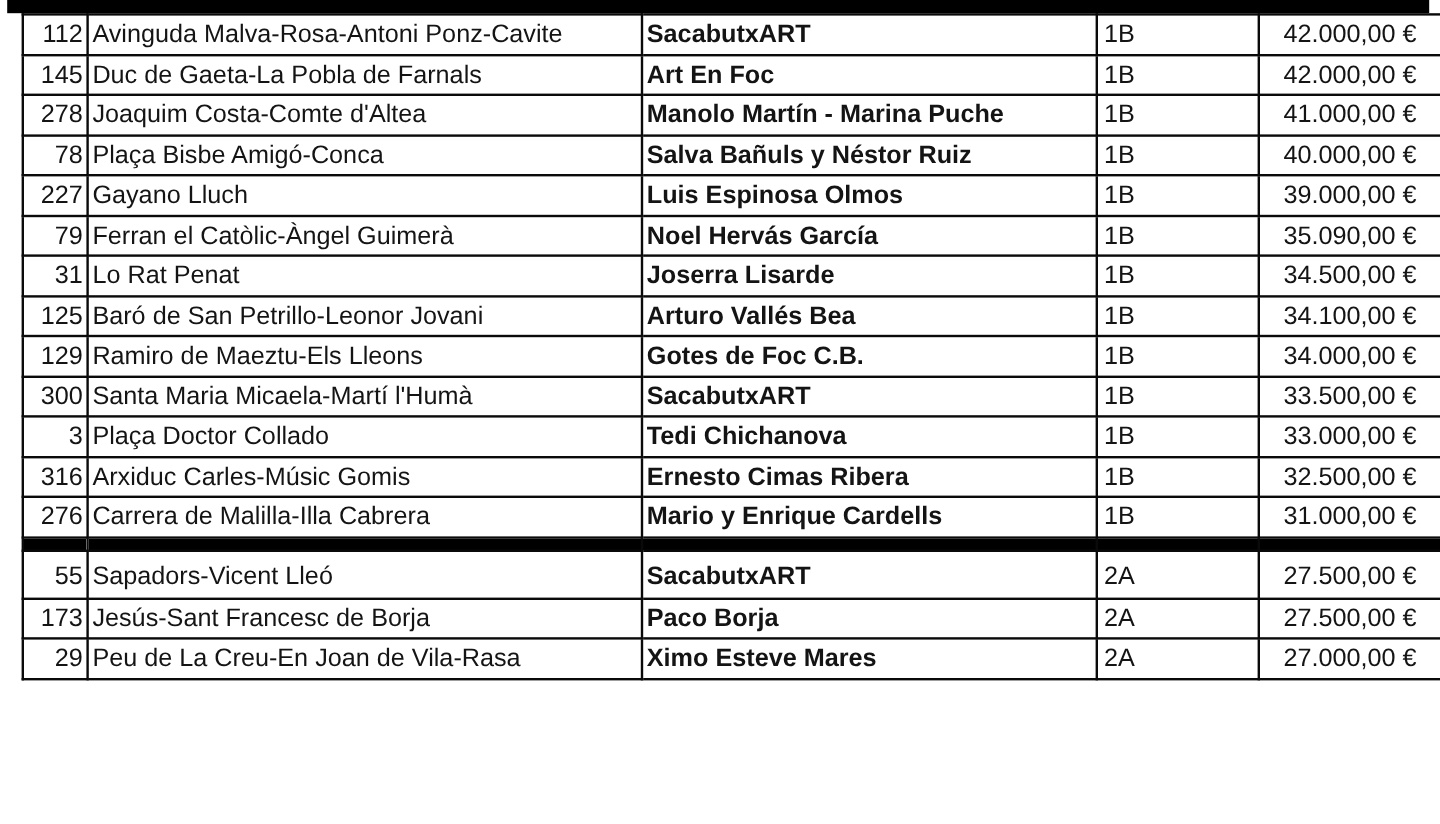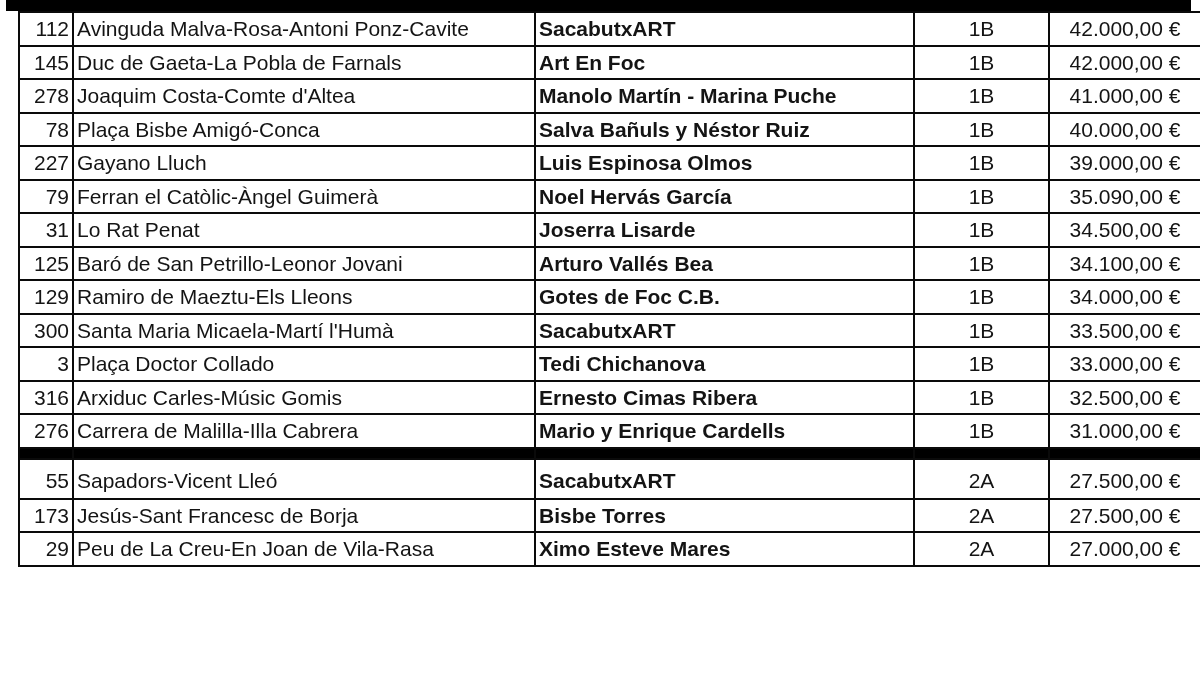--- a/index.html
+++ b/index.html
@@ -37,21 +37,21 @@
     padding: 0 5px;
     font-size: 21px;
     line-height: 1;
     white-space: nowrap;
     overflow: hidden;
     vertical-align: middle;
   }
   td.num { text-align: right; padding-right: 3px; padding-left: 2px; }
   td.street { padding-left: 3px; }
   td.artist { padding-left: 3px; font-weight: bold; }
-  td.cat { text-align: center; }
+  td.cat { text-align: left; }
   td.amount { text-align: center; padding-right: 8px; }
   tr.sep td {
     height: 9px;
     padding: 0;
     background: #000;
   }
   tr.tall td { height: 35px; padding-top: 3px; }
   col.c-num { width: 54px; }
   col.c-street { width: 462px; }
   col.c-artist { width: 379px; }
@@ -173,21 +173,21 @@
         <tr class="tall">
           <td class="num">55</td>
           <td class="street">Sapadors-Vicent Lleó</td>
           <td class="artist">SacabutxART</td>
           <td class="cat">2A</td>
           <td class="amount">27.500,00 €</td>
         </tr>
         <tr>
           <td class="num">173</td>
           <td class="street">Jesús-Sant Francesc de Borja</td>
-          <td class="artist">Bisbe Torres</td>
+          <td class="artist">Paco Borja</td>
           <td class="cat">2A</td>
           <td class="amount">27.500,00 €</td>
         </tr>
         <tr>
           <td class="num">29</td>
           <td class="street">Peu de La Creu-En Joan de Vila-Rasa</td>
           <td class="artist">Ximo Esteve Mares</td>
           <td class="cat">2A</td>
           <td class="amount">27.000,00 €</td>
         </tr>

